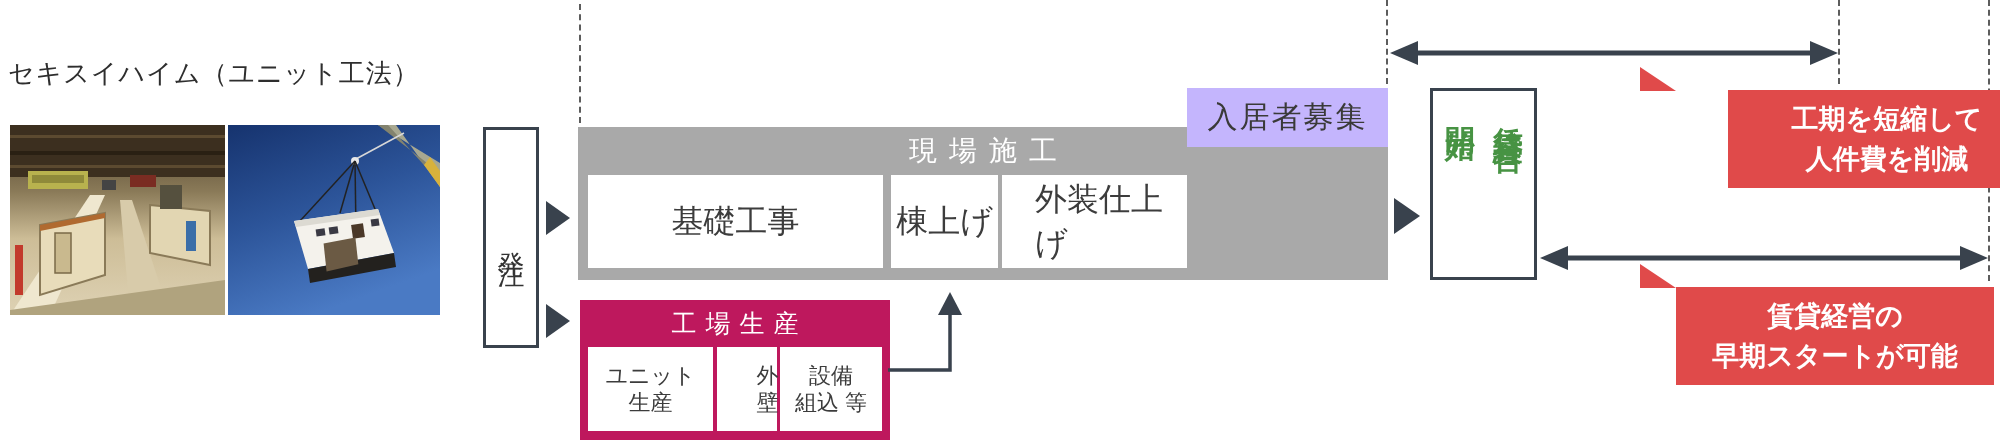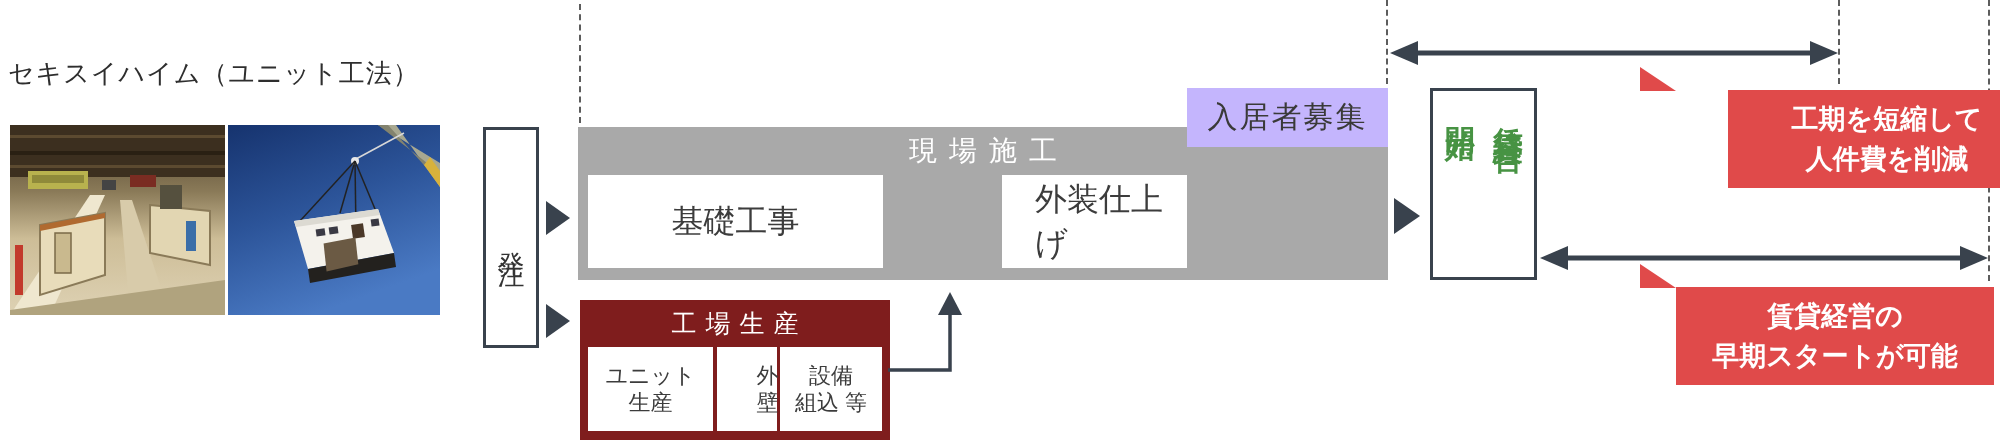--- a/index.html
+++ b/index.html
@@ -49,21 +49,21 @@
   .cell1{left:10px;width:295px;}
   .cell2{left:313px;width:107px;}
   .cell3{left:424px;width:185px;padding-left:33px;}
   .cell4{left:612px;width:188px;}
 
   
   .tenant{left:1187px;top:88px;width:201px;height:59px;background:#c4b5fd;display:flex;align-items:center;justify-content:center;
     font-size:30px;color:#3a3a38;letter-spacing:2px;}
 
   
-  .factory-box{left:580px;top:300px;width:310px;height:140px;background:#7f1d1d;}
+  .factory-box{left:580px;top:300px;width:310px;height:140px;background:#be185d;}
   .factory-title{position:absolute;left:0;top:0;width:100%;height:47px;display:flex;align-items:center;justify-content:center;
     color:#fff;font-size:25px;letter-spacing:9px;text-indent:9px;}
   .factory-cell{position:absolute;top:47px;height:84px;background:#fff;display:flex;align-items:center;justify-content:center;
     font-size:22px;line-height:1.25;color:#3c3c3c;text-align:center;}
   .fcell1{left:8px;width:125px;}
   .fcell2{left:137px;width:60px;padding-left:41px;}
   .fcell3{left:200px;width:102px;}
 
   
   .rental-box{left:1430px;top:88px;width:107px;height:192px;background:#fff;border:3px solid #39424d;
@@ -157,20 +157,21 @@
 
   <div class="abs order-box">
     <span class="vtext">発注</span>
   </div>
   <div class="abs tri-right tri1"></div>
   <div class="abs tri-right tri2"></div>
 
   <div class="abs site-bar">
     <div class="site-title">現場施工</div>
     <div class="site-cell cell1">基礎工事</div>
+    <div class="site-cell cell2">棟上げ</div>
     <div class="site-cell cell3">外装仕上げ</div>
   </div>
 
   <div class="abs tenant">入居者募集</div>
 
   <div class="abs factory-box">
     <div class="factory-title">工場生産</div>
     <div class="factory-cell fcell1 preline">ユニット
 生産</div>
     <div class="factory-cell fcell2 preline">外壁</div>

